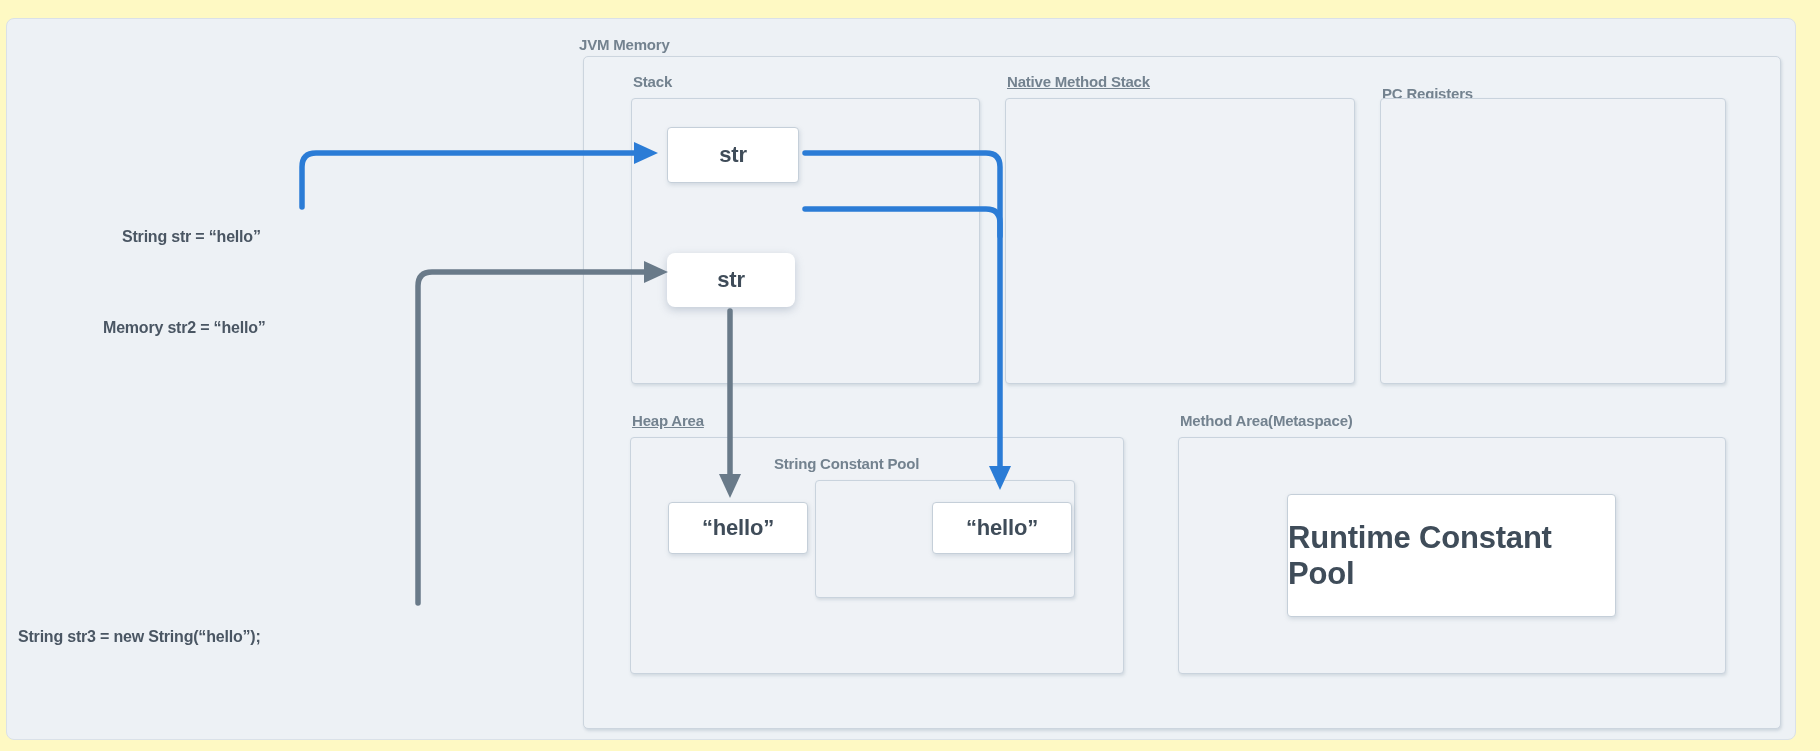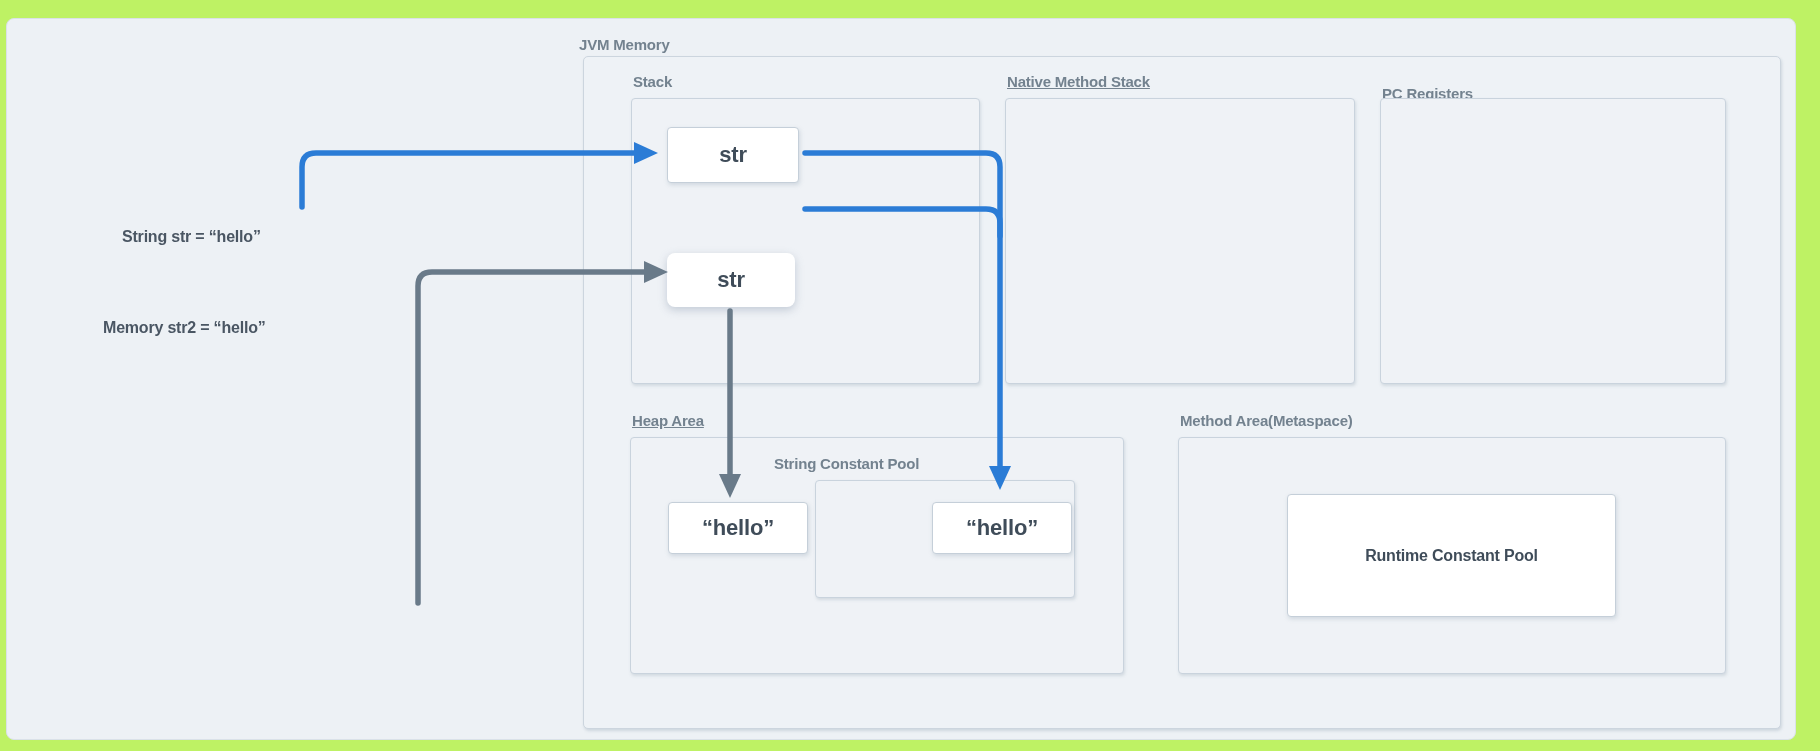--- a/index.html
+++ b/index.html
@@ -1,17 +1,17 @@
 <!DOCTYPE html>
 <html><head>
 <meta charset="utf-8">
 <style>
   html,body{margin:0;padding:0;background:#ffffff;}
   body{font-family:"Liberation Sans", sans-serif;}
-  .canvas{position:relative;width:1820px;height:751px;overflow:hidden;background:#bef264;}
+  .canvas{position:relative;width:1820px;height:751px;overflow:hidden;background:#fef9c3;}
 
   .outer-panel{
     position:absolute;left:6px;top:18px;width:1788px;height:720px;
     background:#edf1f5;border:1px solid #dae1e8;border-radius:8px;
   }
   .jvm-box{
     position:absolute;left:583px;top:56px;width:1196px;height:671px;
     background:#eef2f6;border:1px solid #ccd5de;border-radius:5px;
     box-shadow:1px 2px 3px rgba(150,165,180,.35);
   }
@@ -43,21 +43,21 @@
     display:flex;align-items:center;justify-content:center;
     font-size:22px;font-weight:600;color:#3f4c59;letter-spacing:-0.2px;
     box-shadow:1px 2px 4px rgba(150,165,180,.35);
   }
   .str-box{left:667px;top:127px;width:130px;height:54px;}
   .str2-box{left:667px;top:182px;width:130px;height:54px;}
   .str3-box{left:667px;top:253px;width:128px;height:54px;border:none;border-radius:8px;
     box-shadow:0 3px 8px rgba(140,155,175,.45);}
   .heap-hello{left:668px;top:502px;width:138px;height:50px;}
   .scp-hello{left:932px;top:502px;width:138px;height:50px;}
-  .rcp-box{left:1287px;top:494px;width:327px;height:121px;font-size:16px;}
+  .rcp-box{left:1287px;top:494px;width:327px;height:121px;font-size:31px;}
 
   .code{
     position:absolute;font-size:16px;font-weight:600;color:#4a5663;
     letter-spacing:-0.2px;line-height:26px;white-space:nowrap;
   }
   .code1{left:122px;top:224px;}
   .code2{left:103px;top:315px;}
   .code3{left:18px;top:624px;}
 
   .overlay{position:absolute;left:0;top:0;pointer-events:none;}
@@ -93,20 +93,21 @@
   <div class="vbox str-box">str</div>
   <div class="vbox str3-box">str</div>
 
   <div class="vbox heap-hello">“hello”</div>
   <div class="vbox scp-hello">“hello”</div>
 
   <div class="vbox rcp-box">Runtime Constant Pool</div>
 
   <div class="code code1">String str = “hello”</div>
   <div class="code code2">Memory str2 = “hello”</div>
+  <div class="code code3">String str3 = new String(“hello”);</div>
 
   <svg class="overlay" width="1820" height="751" viewBox="0 0 1820 751">
 
     <path d="M302 207 L302 167 Q302 153 316 153 L634 153" fill="none" stroke-width="5.5" stroke-linecap="round" stroke="#2b7cd6"></path>
     <polygon points="658,153 634,142 634,164" fill="#2b7cd6"></polygon>
 
     <path d="M805 153 L986 153 Q1000 153 1000 167 L1000 468" fill="none" stroke-width="5.5" stroke-linecap="round" stroke="#2b7cd6"></path>
     <polygon points="1000,490 989,466 1011,466" fill="#2b7cd6"></polygon>
 
     <path d="M805 209 L986 209 Q1000 209 1000 223 L1000 236" fill="none" stroke-width="5.5" stroke-linecap="round" stroke="#2b7cd6"></path>

